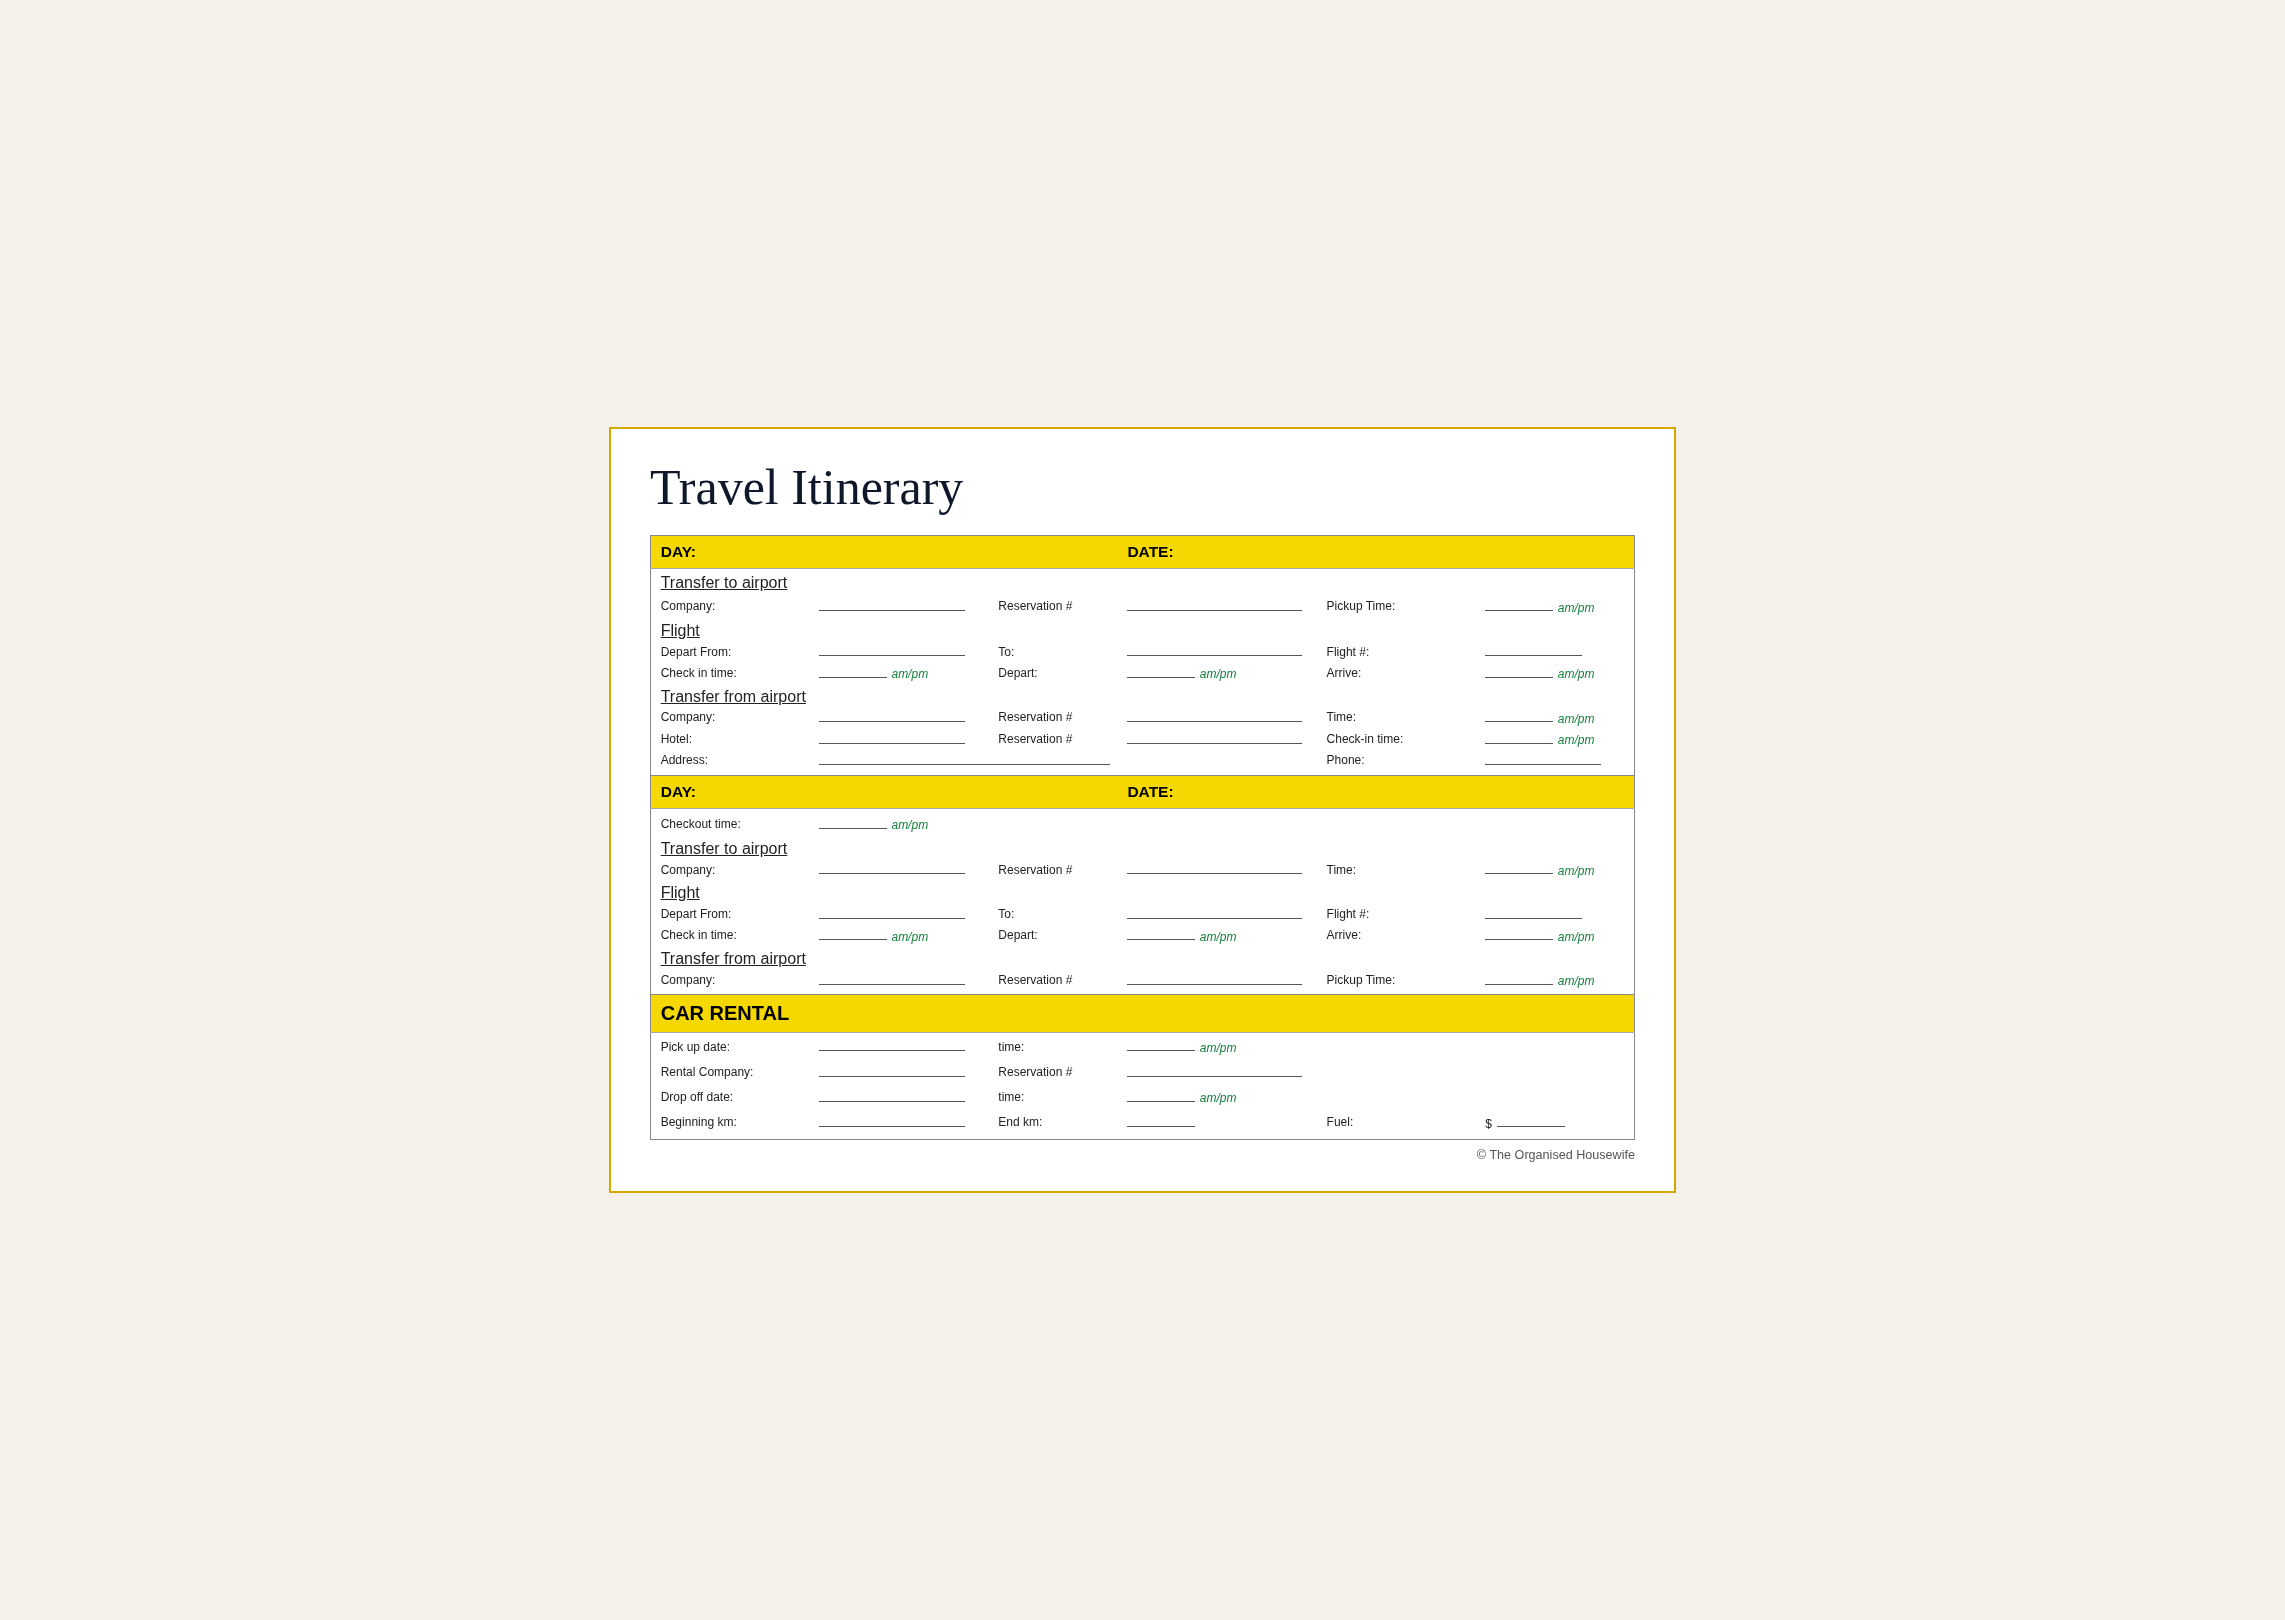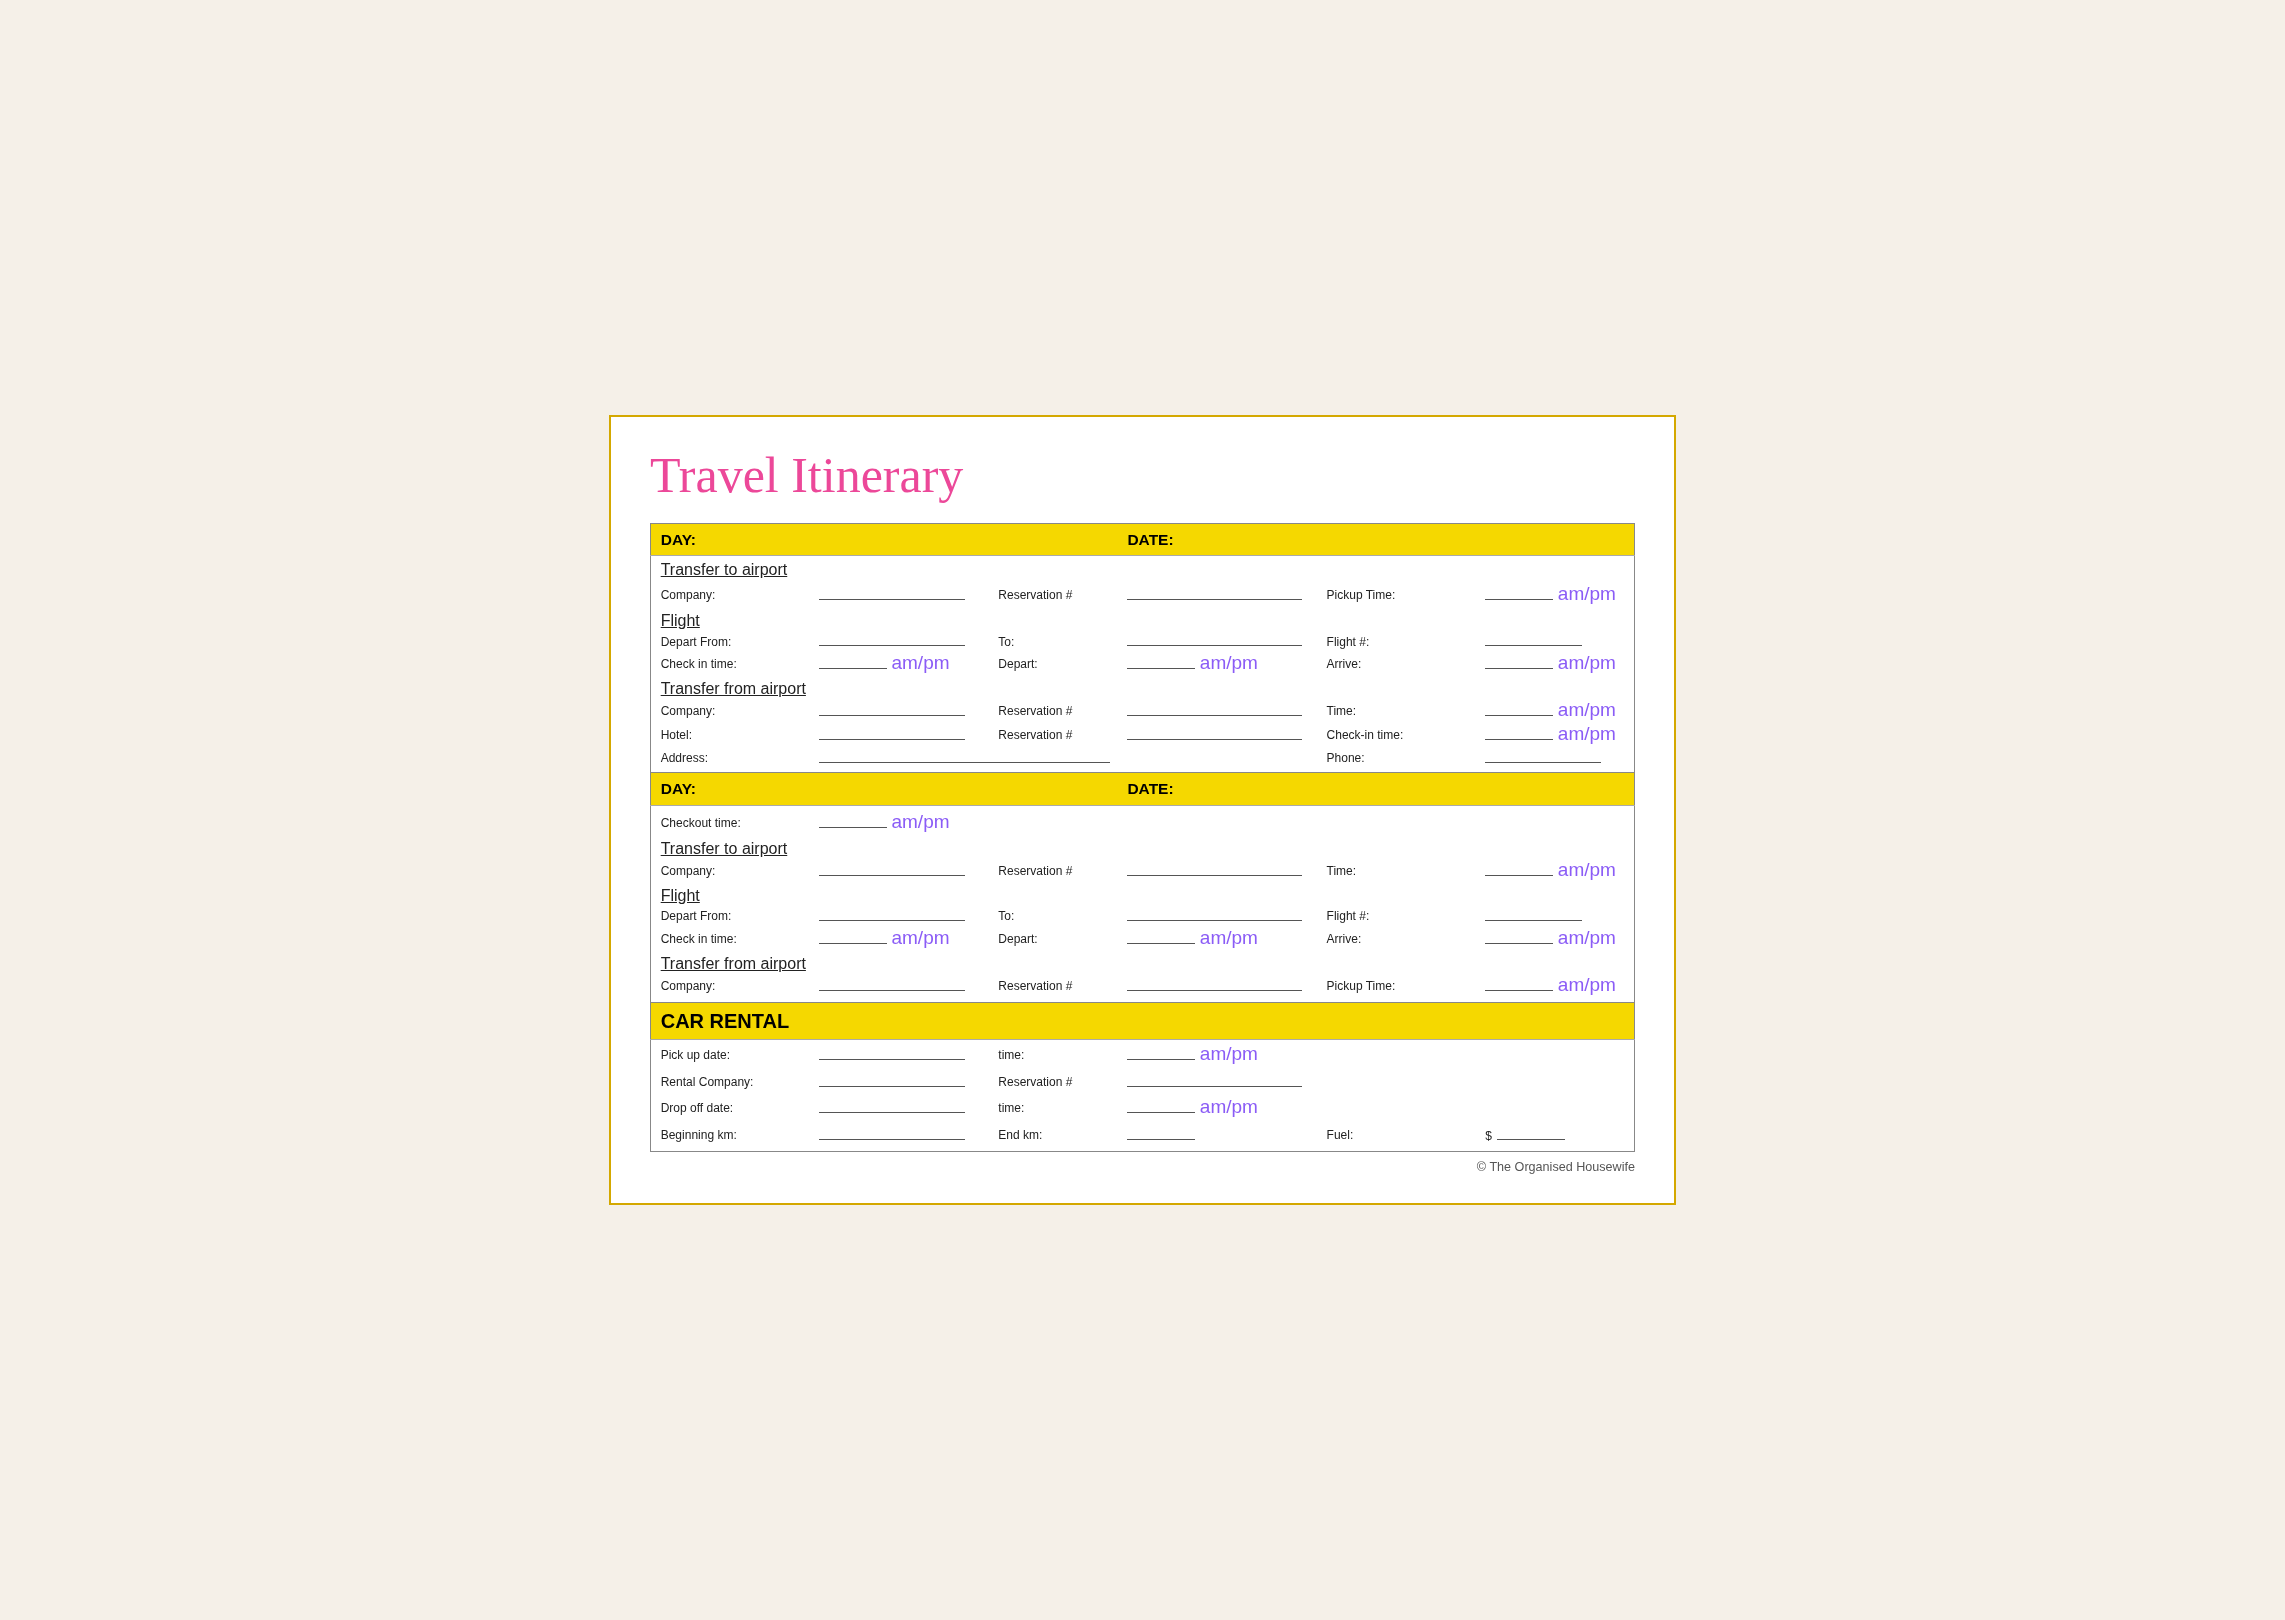--- a/index.html
+++ b/index.html
@@ -15,21 +15,21 @@
     .page {
       background: #fff;
       border: 2.9px solid #d4a800;
       width: 1067px;
       padding: 29px 39px 29px 39px;
     }
     .page-title {
       font-size: 50px;
       font-weight: 300;
       font-family: 'Georgia', serif;
-      color: #ec4899;
+      color: #0f172a;
       margin-bottom: 19px;
     }
     .itinerary-table {
       width: 100%;
       border-collapse: collapse;
       border: 1.5px solid #888;
     }
     .underline-field {
       display: inline-block;
       border-bottom: 1px solid #555;
@@ -51,22 +51,23 @@
     .subsection-label {
       text-decoration: underline;
       font-size: 16px;
       color: #222;
     }
     .row-label {
       font-size: 12px;
       color: #222;
     }
     .ampm {
-      font-size: 19px;
-      color: #8b5cf6;
+      font-size: 12px;
+      color: #15803d;
+      font-style: italic;
     }
     table.itinerary-table tr td {
       border: none;
     }
     .section-row {
       background: #f5d800;
     }
     .footer {
       text-align: right;
       font-size: 12.6px;

